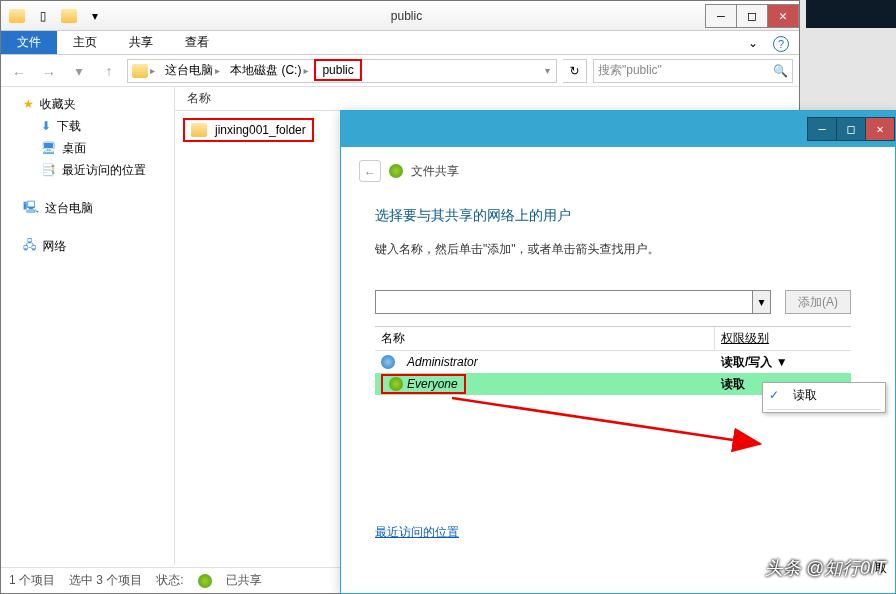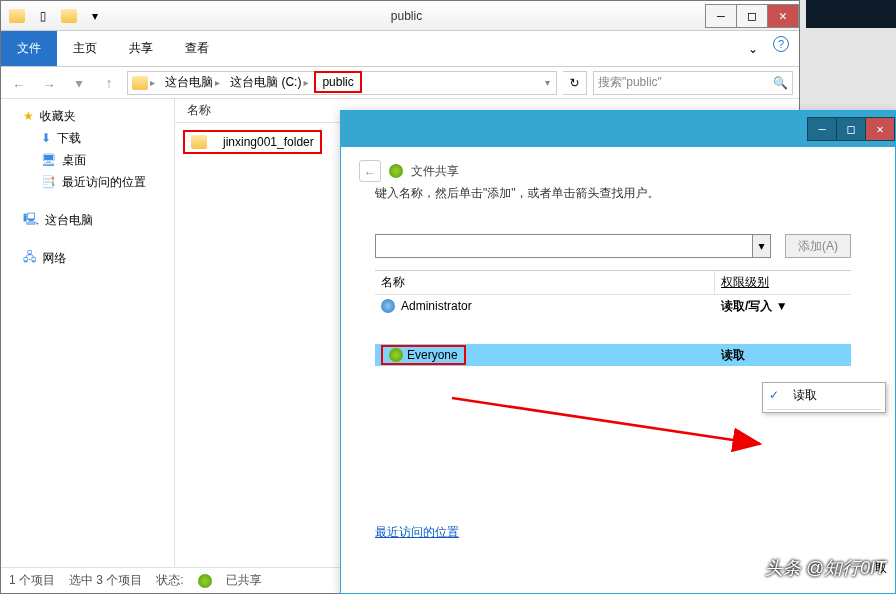--- a/index.html
+++ b/index.html
@@ -10,21 +10,21 @@
 .titlebar { height: 30px; background: linear-gradient(#fff, #f0f0f0); display: flex; align-items: center; border-bottom: 1px solid #ccc; }
 .title-left { display: flex; gap: 2px; padding-left: 4px; }
 .title-icon { width: 24px; height: 22px; display: flex; align-items: center; justify-content: center; border: 1px solid transparent; }
 .title-center { flex: 1; text-align: center; color: #333; }
 .win-controls { display: flex; }
 .win-btn { width: 32px; height: 24px; border: 1px solid #888; background: #f5f5f5; display: flex; align-items: center; justify-content: center; margin-left: -1px; font-family: monospace; font-size: 13px; cursor: pointer; }
 .win-btn.max { width: 32px; }
 .win-btn.close { background: #c75050; color: #fff; }
 
 
-.ribbon { height: 36px; display: flex; align-items: stretch; border-bottom: 1px solid #ccc; background: #fff; }
+.ribbon { height: 24px; display: flex; align-items: stretch; border-bottom: 1px solid #ccc; background: #fff; }
 .tab { padding: 0 16px; display: flex; align-items: center; cursor: pointer; }
 .tab.file { background: #2673c9; color: #fff; }
 .ribbon .spacer { flex: 1; }
 .ribbon .help { width: 26px; display: flex; align-items: center; justify-content: center; color: #2673c9; border: 1px solid #2673c9; border-radius: 50%; width: 16px; height: 16px; margin: 5px 10px; font-size: 11px; }
 .ribbon .expand { width: 20px; display: flex; align-items: center; justify-content: center; cursor: pointer; }
 
 
 .addr-row { height: 32px; display: flex; align-items: center; padding: 3px 6px; gap: 6px; border-bottom: 1px solid #e0e0e0; }
 .nav-btn { width: 24px; height: 24px; border-radius: 3px; display: flex; align-items: center; justify-content: center; color: #999; cursor: pointer; font-size: 14px; }
 .addr-bar { flex: 1; height: 24px; border: 1px solid #ccc; display: flex; align-items: center; background: #fff; }
@@ -40,21 +40,21 @@
 .sidebar { width: 174px; border-right: 1px solid #e0e0e0; padding-top: 6px; overflow: hidden; }
 .side-item { display: flex; align-items: center; height: 22px; padding-left: 22px; gap: 6px; cursor: pointer; }
 .side-item.lvl2 { padding-left: 40px; }
 .side-group-gap { height: 16px; }
 .star { color: #f2b200; }
 .blue { color: #3a8de0; }
 
 .main { flex: 1; position: relative; }
 .col-header { height: 24px; border-bottom: 1px solid #e0e0e0; display: flex; align-items: center; padding-left: 12px; color: #333; }
 .file-row { display: flex; align-items: center; height: 26px; margin: 6px 8px; gap: 6px; }
-.file-hl { border: 2px solid #e00; padding: 0 6px; height: 24px; display: flex; align-items: center; gap: 16px; }
+.file-hl { border: 2px solid #e00; padding: 0 6px; height: 24px; display: flex; align-items: center; gap: 8px; }
 .folder-ico { width: 16px; height: 14px; background: linear-gradient(#ffe9a8,#f7c34c); border-radius: 2px; }
 
 
 .statusbar { position: absolute; bottom: 0; left: 0; right: 0; height: 26px; border-top: 1px solid #e0e0e0; display: flex; align-items: center; padding: 0 8px; gap: 14px; color: #555; background: #fff; }
 
 
 .dark-bg { position: absolute; right: 0; top: 0; width: 90px; height: 28px; background: #0d1b28; }
 
 
 .dialog { position: absolute; left: 340px; top: 110px; width: 556px; height: 484px; background: #fff; border: 1px solid #2aa6d8; box-shadow: 0 2px 10px rgba(0,0,0,.2); }
@@ -69,23 +69,23 @@
 .dlg-sub { color: #333; margin: 0 0 32px 16px; }
 .dlg-input-row { display: flex; gap: 14px; margin: 0 16px 12px 16px; }
 .dlg-combo { flex: 1; height: 24px; border: 1px solid #888; display: flex; align-items: center; }
 .dlg-combo .dd { width: 18px; border-left: 1px solid #888; text-align: center; background: #efefef; height: 100%; display: flex; align-items: center; justify-content: center; cursor: pointer; }
 .dlg-add { width: 66px; height: 24px; border: 1px solid #aaa; background: #f0f0f0; color: #888; cursor: default; }
 .perm-table { margin: 0 16px; border-top: 1px solid #ccc; }
 .perm-head { display: flex; height: 24px; border-bottom: 1px solid #e0e0e0; }
 .perm-head .c1 { width: 340px; padding-left: 6px; display: flex; align-items: center; border-right: 1px solid #e0e0e0; }
 .perm-head .c2 { flex: 1; padding-left: 6px; display: flex; align-items: center; text-decoration: underline; }
 .perm-row { display: flex; height: 22px; align-items: center; }
-.perm-row .c1 { width: 340px; padding-left: 6px; display: flex; align-items: center; gap: 6px; }
+.perm-row .c1 { width: 340px; padding-left: 6px; display: flex; align-items: center; gap: 12px; font-style: italic; }
 .perm-row .c2 { flex: 1; padding-left: 6px; font-weight: bold; }
-.perm-row.sel { background: #7dd3fc; margin-top: 27px; }
+.perm-row.sel { background: #86efac; }
 .perm-row .hl { border: 2px solid #e00; padding: 0 6px; height: 20px; display: flex; align-items: center; gap: 4px; }
 .user-ico { width: 14px; height: 14px; border-radius: 50%; background: radial-gradient(#9fd02a,#4c9c0f); display: inline-block; }
 .user-ico.single { background: radial-gradient(#8bc6f5,#2b79c0); }
 .dlg-link { color: #0a5bc4; text-decoration: underline; position: absolute; bottom: 52px; left: 34px; cursor: pointer; }
 
 
 .ctx { position: absolute; left: 762px; top: 382px; width: 124px; background: #fff; border: 1px solid #aaa; box-shadow: 2px 2px 4px rgba(0,0,0,.2); z-index: 50; }
 .ctx-item { height: 24px; display: flex; align-items: center; padding-left: 30px; position: relative; cursor: pointer; }
 .ctx-sep { height: 1px; background: #ddd; margin: 2px 4px; }
 .ctx-check { position: absolute; left: 6px; color: #2673c9; }
@@ -139,21 +139,21 @@
     <div class="addr-bar">
       <div class="addr-seg">
           <span class="folder-ico"></span>
           <span class="chev">▸</span>
         </div>
       <div class="addr-seg">
           <span>这台电脑</span>
           <span class="chev">▸</span>
         </div>
       <div class="addr-seg">
-          <span>这台电脑 (C:)</span>
+          <span>本地磁盘 (C:)</span>
           <span class="chev">▸</span>
         </div>
       <div class="addr-hl">
           <span>public</span>
         </div>
       <div style="flex:1"></div>
       <div class="addr-seg">
           <span class="chev">▾</span>
         </div>
     </div>
@@ -220,20 +220,21 @@
       <div class="dlg-btn max">□</div>
       <div class="dlg-btn" style="background:#c75050">✕</div>
     </div>
   </div>
   <div class="dlg-body">
     <div class="dlg-crumb">
       <div class="back">←</div>
       <span class="user-ico"></span>
       <span>文件共享</span>
     </div>
+    <div class="dlg-h">选择要与其共享的网络上的用户</div>
     <div class="dlg-sub">键入名称，然后单击"添加"，或者单击箭头查找用户。</div>
     <div class="dlg-input-row">
       <div class="dlg-combo">
         <div style="flex:1"></div>
         <div class="dd">▾</div>
       </div>
       <button class="dlg-add">添加(A)</button>
     </div>
     <div class="perm-table">
       <div class="perm-head">

